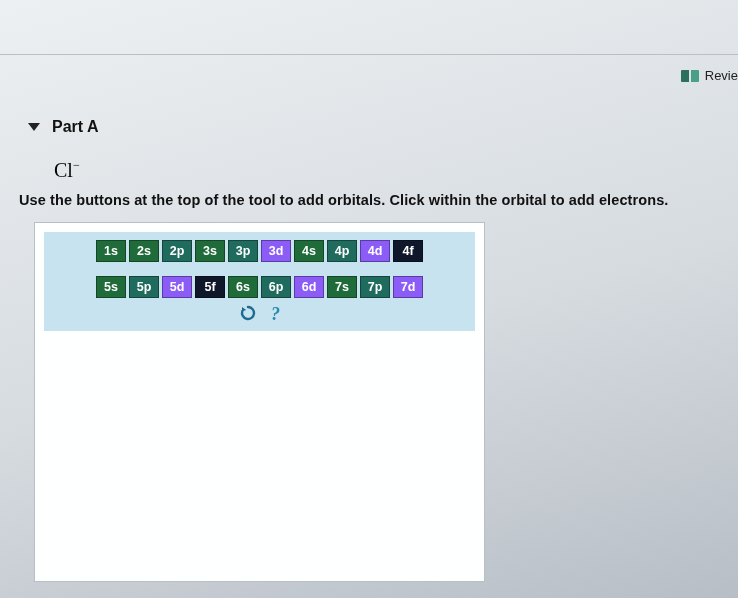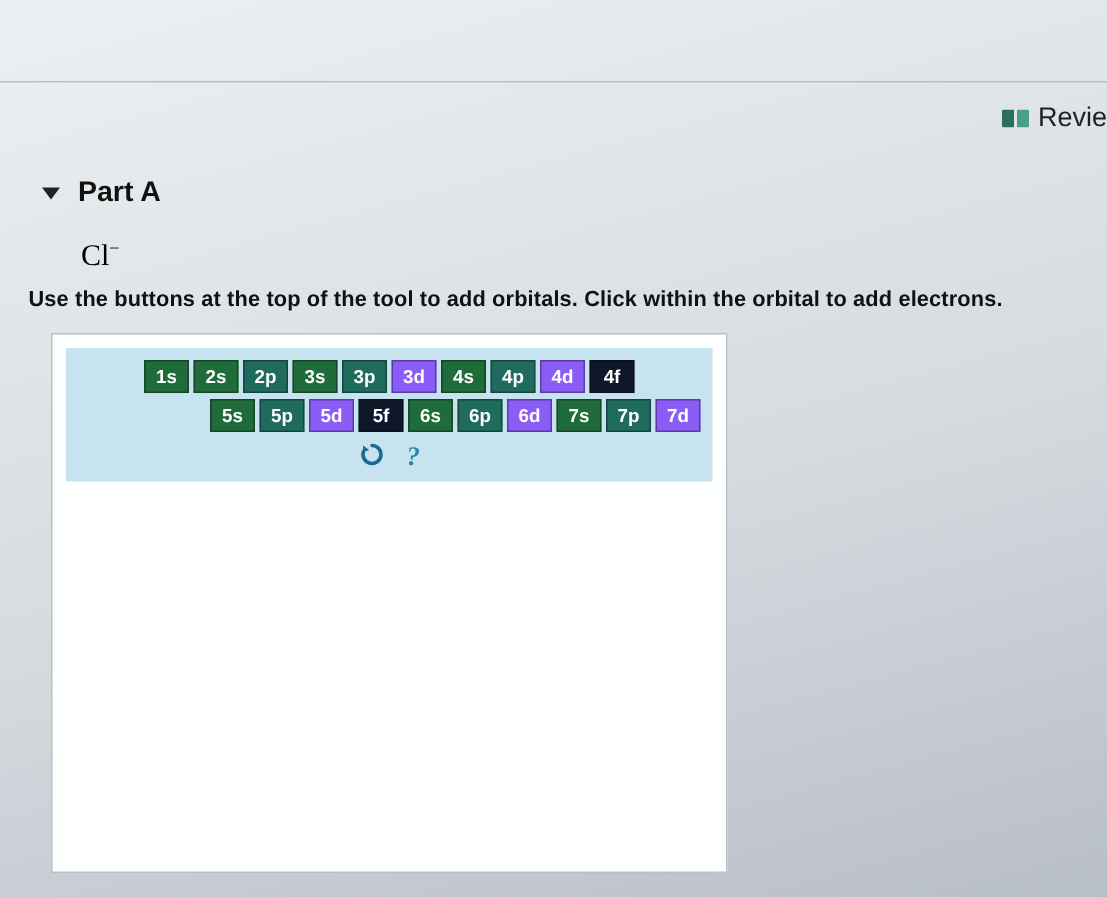--- a/index.html
+++ b/index.html
@@ -9,42 +9,42 @@
     background: linear-gradient(165deg, #ecf0f2 0%, #d6dbe0 55%, #b8bec6 100%);
     color: #222;
     position: relative;
   }
   .topline {
     position: absolute; top: 54px; left: 0; right: 0;
     height: 1px; background: #b8c0c6;
   }
   .review {
     position: absolute; top: 68px; right: 0;
-    font-size: 18px; color: #222;
+    font-size: 13px; color: #222;
     display: flex; align-items: center; gap: 6px;
     padding-right: 0;
   }
   .review-icon {
     width: 18px; height: 12px; display: inline-block;
     background:
       linear-gradient(#2d6f5f,#2d6f5f) left/8px 12px no-repeat,
       linear-gradient(#4a9f8a,#4a9f8a) right/8px 12px no-repeat;
     border-radius: 1px;
   }
   .part-header {
     position: absolute; top: 118px; left: 28px;
     display: flex; align-items: center; gap: 12px;
   }
   .chev {
     width: 0; height: 0;
     border-left: 6px solid transparent;
     border-right: 6px solid transparent;
     border-top: 8px solid #222;
   }
-  .part-title { font-weight: bold; font-size: 19px; color: #111; }
+  .part-title { font-weight: bold; font-size: 16px; color: #111; }
   .species {
     position: absolute; top: 158px; left: 54px;
     font-family: "Times New Roman", serif;
     font-size: 20px; color: #000000;
   }
   .species sup { font-size: 12px; vertical-align: super; }
   .instruction {
     position: absolute; top: 192px; left: 19px;
     font-size: 14.5px; font-weight: bold; color: #111;
     letter-spacing: 0.1px;
@@ -54,21 +54,21 @@
     width: 451px; height: 360px;
     border: 1px solid #b8c0c6;
     background: #feffff;
     padding: 9px;
   }
   .toolbar {
     background: #c7e3ef;
     padding: 8px 8px 6px 8px;
   }
   .row { display: flex; gap: 3px; justify-content: center; }
-  .row + .row { margin-top: 4px; justify-content: flex-end; }
+  .row + .row { margin-top: 14px; }
   .orb-btn {
     width: 30px; height: 22px;
     color: #fff; font-size: 12.5px; font-weight: 600;
     display: flex; align-items: center; justify-content: center;
     border: 1px solid rgba(0,0,0,0.35);
     cursor: pointer;
     font-family: Arial, sans-serif;
   }
   .c-green  { background: #1f6b3a; }
   .c-teal   { background: #1f6b5e; }

